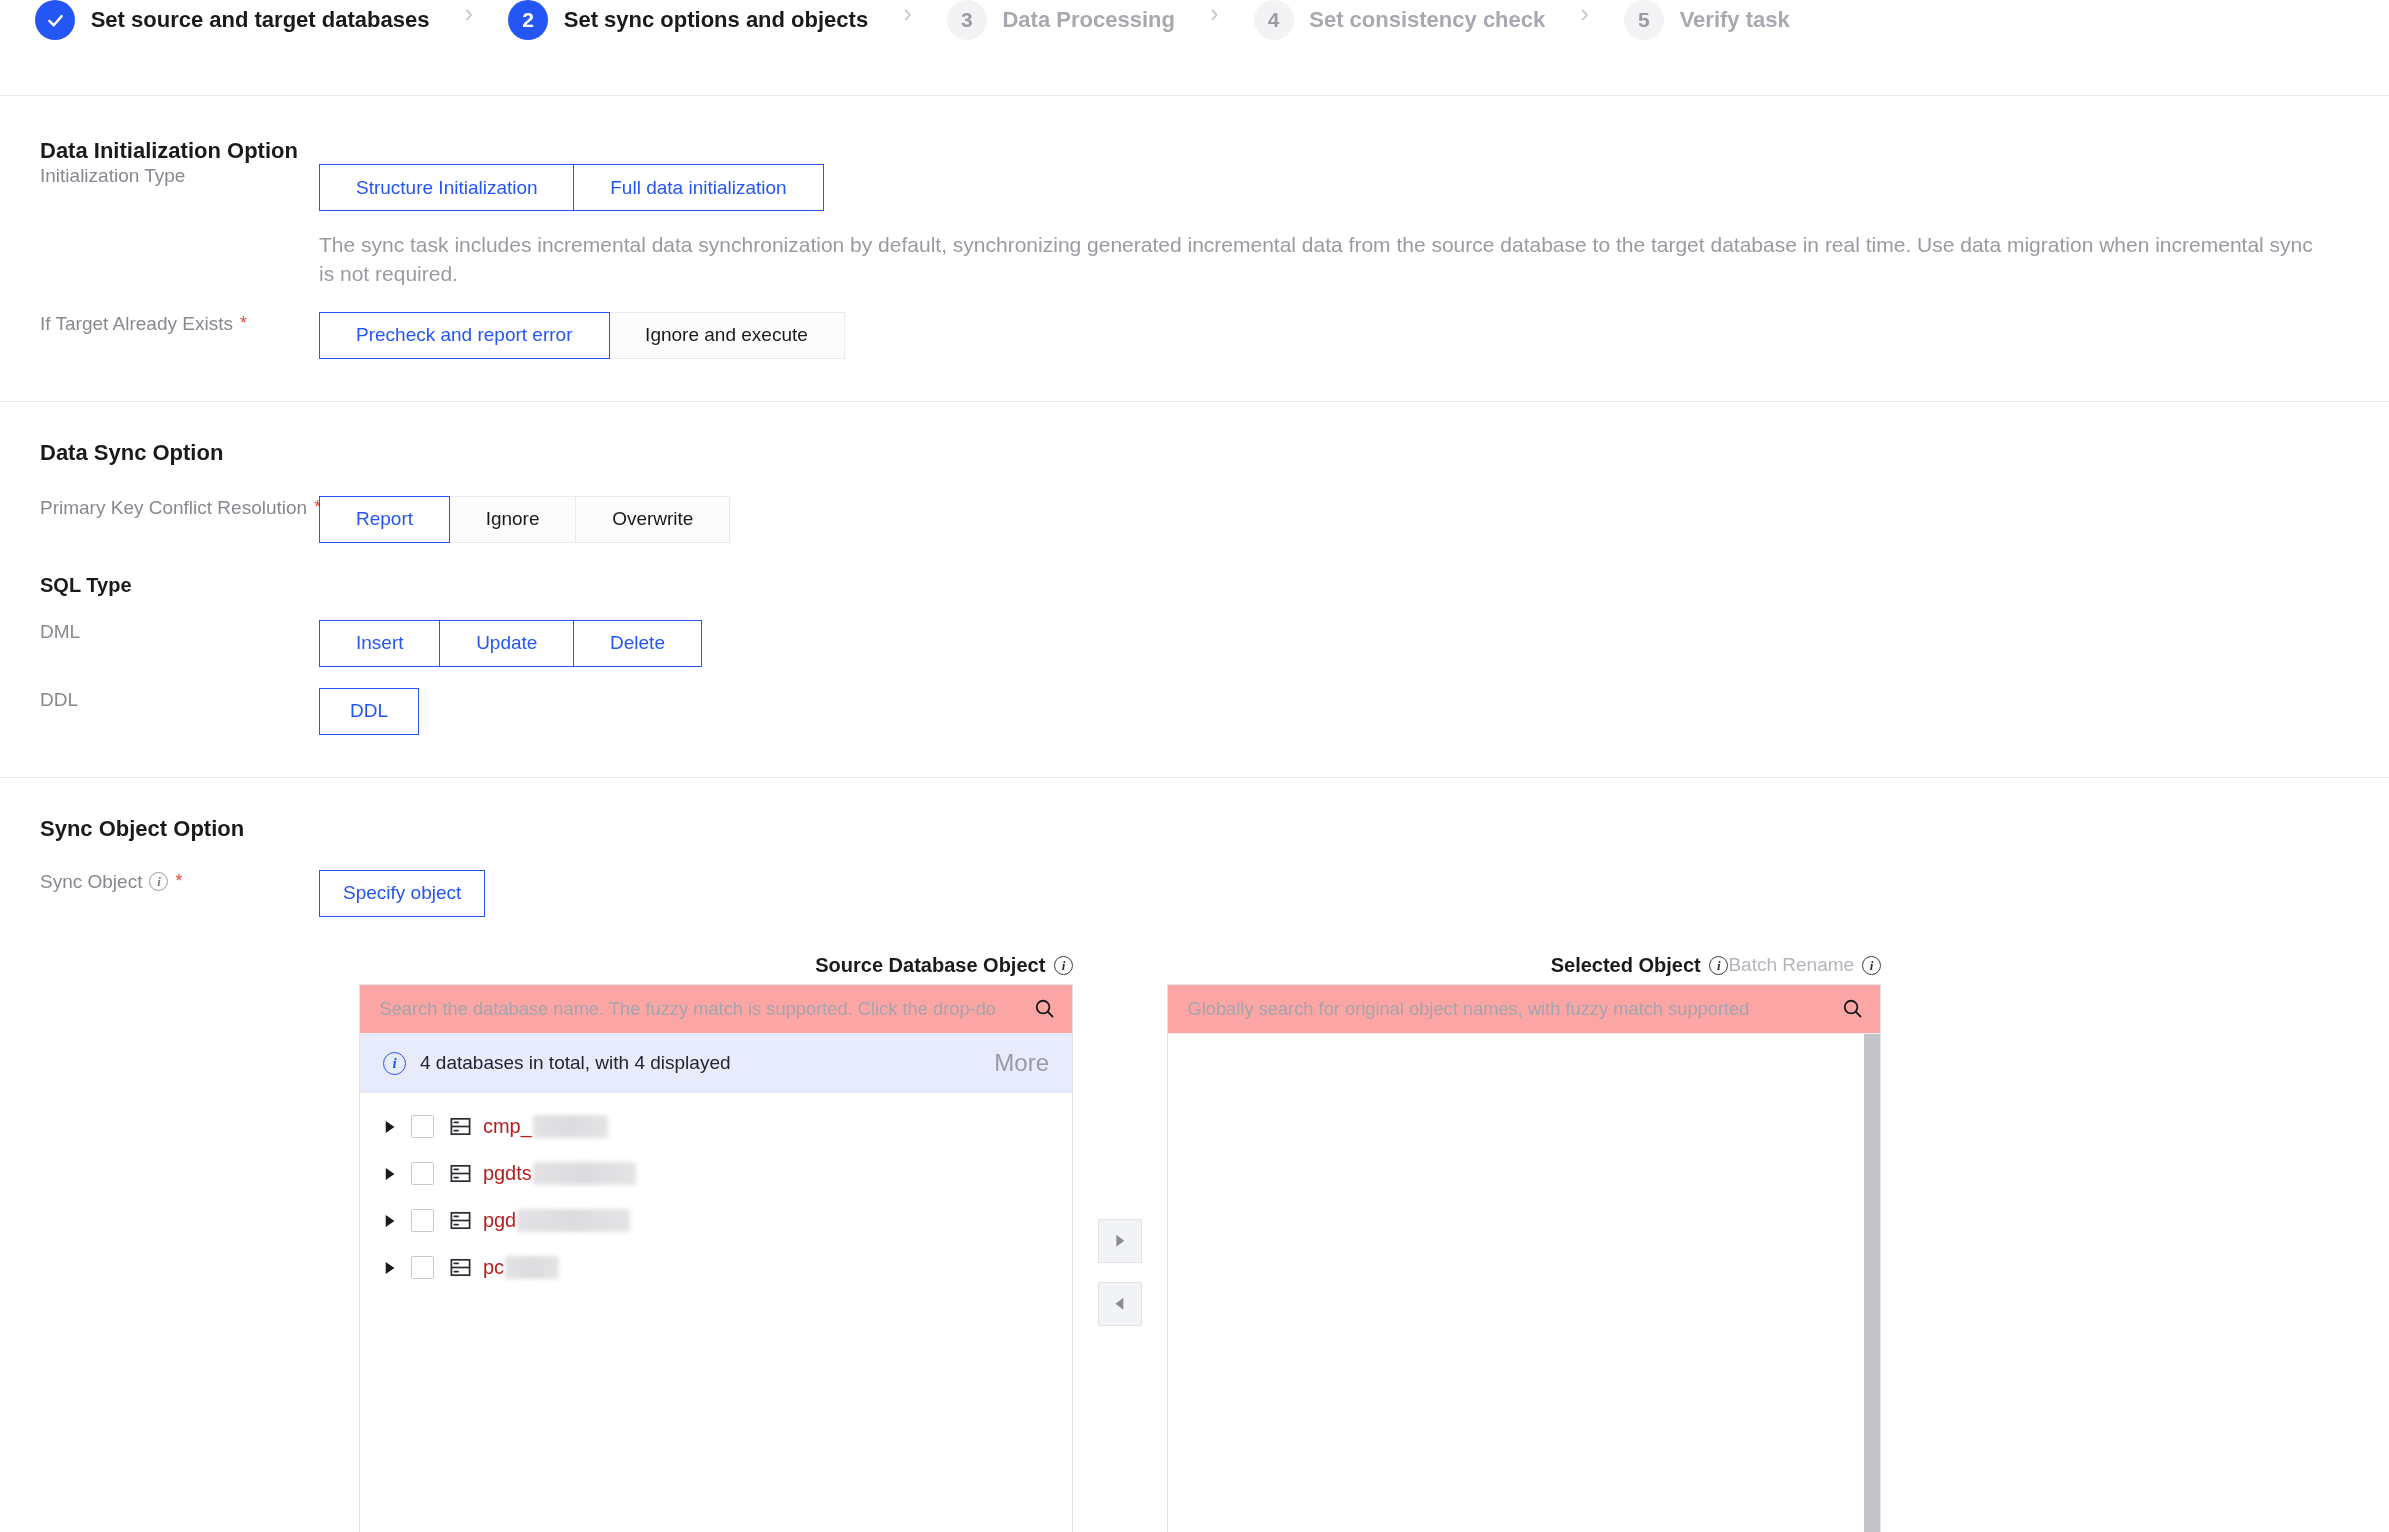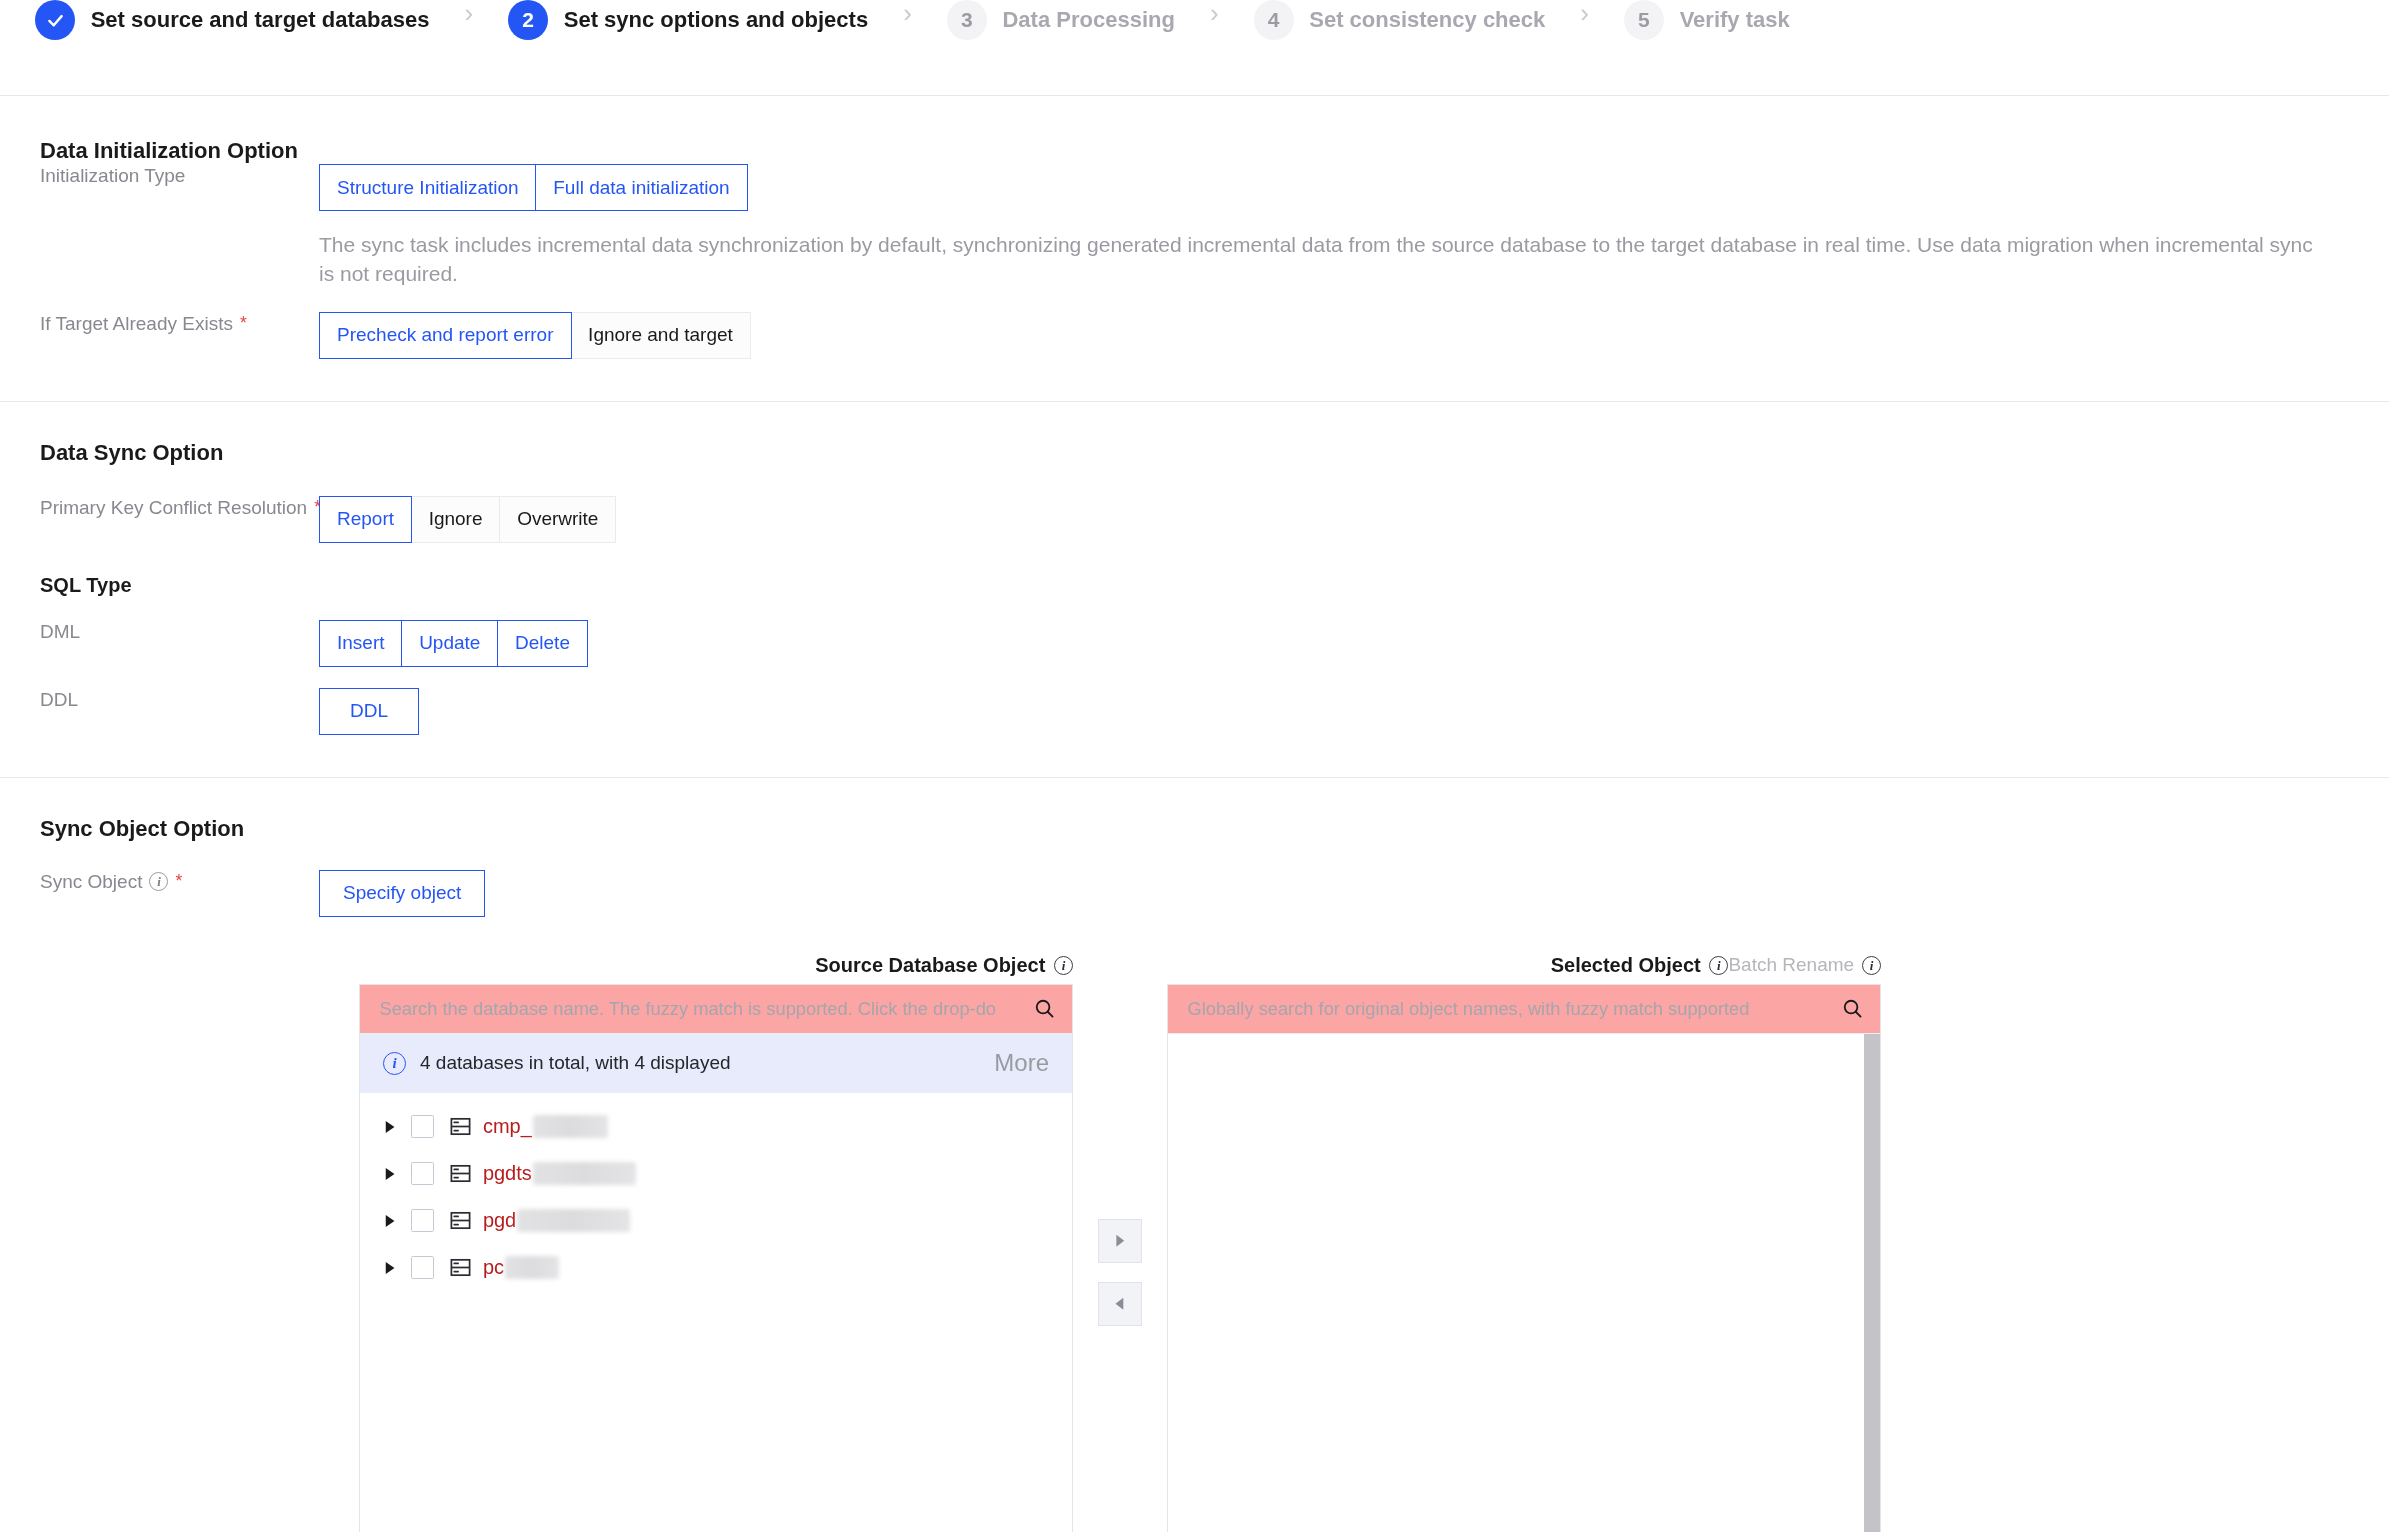--- a/index.html
+++ b/index.html
@@ -61,21 +61,21 @@
     display: inline-flex; align-items: center; justify-content: center;
     width: 19px; height: 19px; border: 1.4px solid #9a9aa2; border-radius: 50%;
     font-size: 13px; font-style: italic; font-weight: 700; color: #7d7d86;
     font-family: "Liberation Serif", serif; line-height: 1;
   }
   .info-ico.dark { border-color: #3d3d45; color: #2b2b33; }
 
   
   .seg { display: inline-flex; }
   .seg .btn {
-    height: 47px; padding: 0 17px;
+    height: 47px; padding: 0 36px;
     display: inline-flex; align-items: center; justify-content: center;
     font-size: 19px; background: #fff; cursor: pointer;
     border: 1.4px solid #d9d9de; margin-left: -1.4px;
     color: #1a1a1a; white-space: nowrap;
   }
   .seg .btn:first-child { margin-left: 0; }
   .seg .btn.on {
     border-color: #2456f5; color: #2456f5; position: relative; z-index: 2;
   }
   .seg .btn.off { border-color: #ebebef; background: #fcfcfd; color: #1a1a1a; }
@@ -241,21 +241,21 @@
     <div class="hint" style="max-width: 2007px;">The sync task includes incremental data synchronization by default, synchronizing generated incremental data from the source database to the target database in real time. Use data migration when incremental sync is not required.</div>
   </div>
 
   <div class="row" style="margin-top: 23px;">
     <div class="row-label">
       <span>If Target Already Exists</span>
       <span class="req-star">*</span>
     </div>
     <div class="seg">
       <div class="btn on">Precheck and report error</div>
-      <div class="btn off">Ignore and target</div>
+      <div class="btn off">Ignore and execute</div>
     </div>
   </div>
 
   <div class="hr" style="margin-top: 42px;"></div>
 
   <div style="padding: 38px 40px 0 40px;">
     <h2 class="section-title">Data Sync Option</h2>
   </div>
 
   <div class="row" style="margin-top: 30px;">

